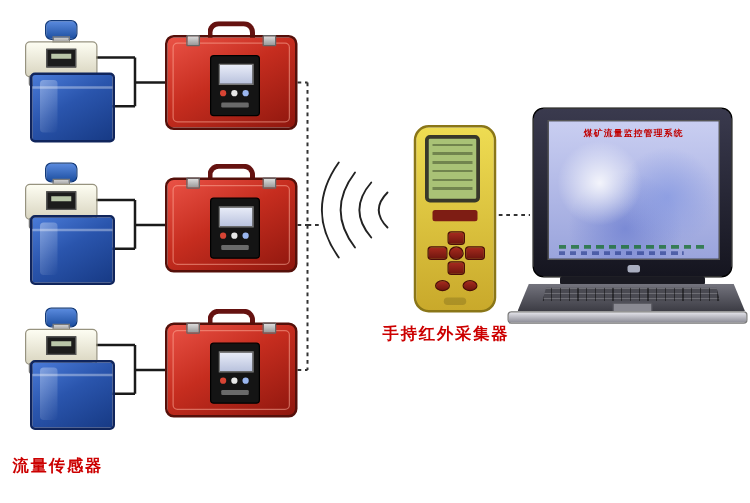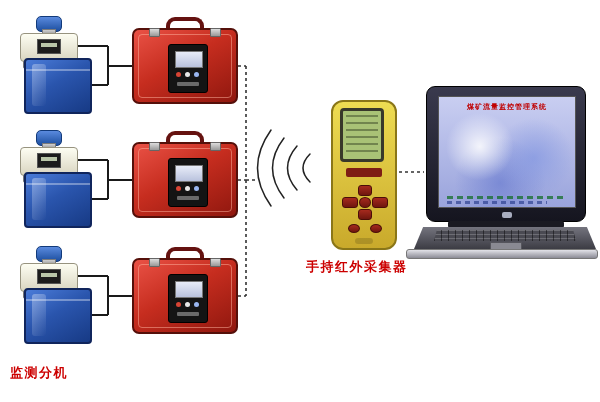--- a/index.html
+++ b/index.html
@@ -250,16 +250,16 @@
     </div>
     <div class="lap-logo"></div>
   </div>
   <div class="lap-hinge"></div>
   <div class="lap-base">
     <div class="lap-kb"></div>
     <div class="lap-touchpad"></div>
   </div>
   <div class="lap-front"></div>
 
-  <div class="lbl" style="left:10px;top:364px">监测分机</div>
+  <div class="lbl" style="left:10px;top:364px">流量传感器</div>
   <div class="lbl" style="left:306px;top:258px">手持红外采集器</div>
 
 </div>
 
 </body></html>

